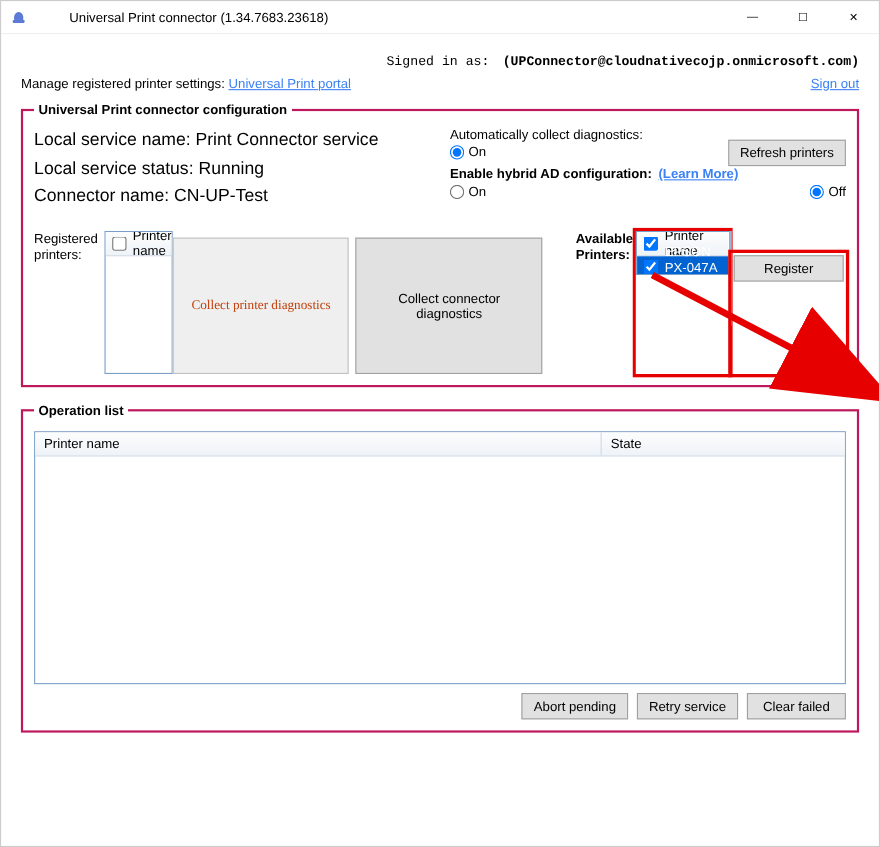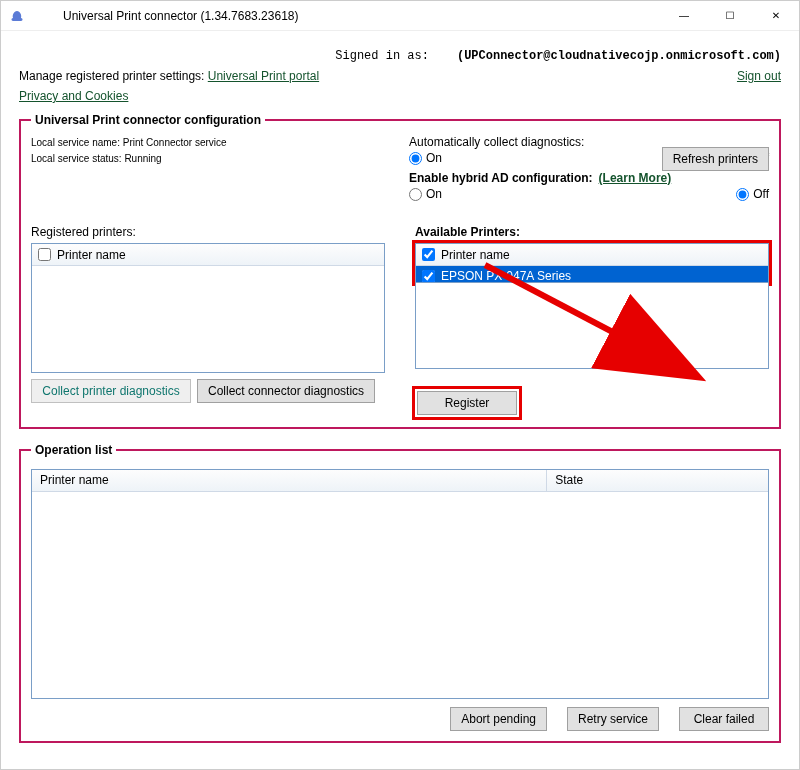--- a/index.html
+++ b/index.html
@@ -31,58 +31,58 @@
       width: 46px; height: 30px;
       display: flex; align-items: center; justify-content: center;
       font-family: "Segoe UI Symbol", sans-serif;
       font-size: 10px;
     }
     .content { padding: 18px 18px 10px 18px; }
     .signin-row {
       display: flex; justify-content: flex-end; align-items: center;
       gap: 12px; font-size: 12px; margin-bottom: 6px; font-family: Liberation Mono, monospace;
     }
-    .signin-row .email { font-weight: 600; margin-left: 16px; }
+    .signin-row .email { font-weight: 600; }
     .links-row {
       display: flex; justify-content: space-between; align-items: center;
       margin-bottom: 6px;
     }
     .links-left { font-size: 12px; }
-    .link { color: #14532d; text-decoration: underline; cursor: pointer; }
+    .link { color: #3b82f6; text-decoration: underline; cursor: pointer; }
     .privacy { margin-top: 6px; }
     fieldset.group {
       border: 2px solid #be185d;
       padding: 8px 10px 10px 10px;
       margin-top: 8px;
       position: relative;
     }
     fieldset.group > legend {
       font-size: 12px; padding: 0 4px; font-weight: 600;
     }
     .config-grid {
       display: flex; gap: 18px;
     }
-    .config-left { flex: 1; font-size: 10px; line-height: 1.6; }
+    .config-left { flex: 1; font-size: 16px; line-height: 1.6; }
     .config-right { flex: 1; font-size: 12px; position: relative; }
     .btn {
       background: #e1e1e1;
       border: 1px solid #a0a0a0;
       padding: 4px 10px;
       font-size: 12px;
       font-family: inherit;
       min-width: 90px;
     }
-    .btn:disabled { color: #0f766e; background: #efefef; border-color:#c0c0c0;}
+    .btn:disabled { color: #c2410c; background: #efefef; border-color:#c0c0c0;font-family:Liberation Serif, serif;}
     .refresh-btn { position: absolute; right: 0; top: 12px; }
     .radio-row { display: flex; align-items: center; gap: 10px; margin: 2px 0 6px 0; justify-content: space-between; }
     .radio-row label { display: flex; align-items: center; gap: 4px; }
     .printers-row {
       display: flex; gap: 30px; margin-top: 18px;
     }
-    .printers-col { flex: 1; display: flex; flex-direction: column; }
+    .printers-col { flex: 1; display: flex; }
     .col-label { font-size: 12px; margin-bottom: 4px; }
     .listbox {
       border: 1px solid #7a9ec7;
       background: #fff;
       height: 130px;
       overflow: auto;
       font-size: 12px;
     }
     .list-header {
       display: flex; align-items: center;
@@ -106,21 +106,21 @@
     .register-highlight { outline: 3px solid #e60000; padding:2px; display:inline-block;}
     .oplist-table {
       border: 1px solid #7a9ec7; background:#fff;
       height: 230px; overflow:auto;
       margin-top: 4px;
     }
     .oplist-header { display:flex; background:linear-gradient(#fdfdfd,#eef3f8); border-bottom:1px solid #cfd9e6; height:22px;}
     .oplist-header .col { padding:3px 8px; font-size:12px; }
     .col-name { flex: 0 0 70%; border-right:1px solid #cfd9e6;}
     .col-state { flex: 1; }
-    .op-footer { display:flex; justify-content:flex-end; gap:20px; margin-top:8px; }
+    .op-footer { display:flex; justify-content:flex-end; gap:8px; margin-top:8px; }
     .arrow-svg { position:absolute; pointer-events:none; z-index:50;}
   </style>
 </head>
 <body>
 
 <div class="titlebar">
   <span class="titlebar-icon">
     <svg width="14" height="14" viewBox="0 0 14 14">
         <path d="M7 2 C4 2 2 6 3 9 C1 9 1 12 3 12 L11 12 C13 12 13 9 11 9 C12 6 10 2 7 2 Z" fill="#5b7bd6"></path>
       </svg>
@@ -140,30 +140,28 @@
     <span class="email">(UPConnector@cloudnativecojp.onmicrosoft.com)</span>
   </div>
 
   <div class="links-row">
     <div class="links-left">
       <span>Manage registered printer settings: </span>
       <span class="link">Universal Print portal</span>
     </div>
     <span class="link">Sign out</span>
   </div>
-  <div class="privacy">
-    <span class="link">Privacy and Cookies</span>
-  </div>
 
   <fieldset class="group" style="margin-top:10px; position:relative;">
     <legend>Universal Print connector configuration</legend>
     <div class="config-grid">
       <div class="config-left">
         <div><span>Local service name: </span><span>Print Connector service</span></div>
         <div><span>Local service status: </span><span>Running</span></div>
+        <div><span>Connector name: </span><span>CN-UP-Test</span></div>
       </div>
       <div class="config-right">
         <button class="btn refresh-btn">Refresh printers</button>
         <div style="font-weight:400;">Automatically collect diagnostics:</div>
         <div class="radio-row">
           <label>
               <input type="radio" name="diag" checked="" style="">
               <span>On</span>
             </label>
           <label>

